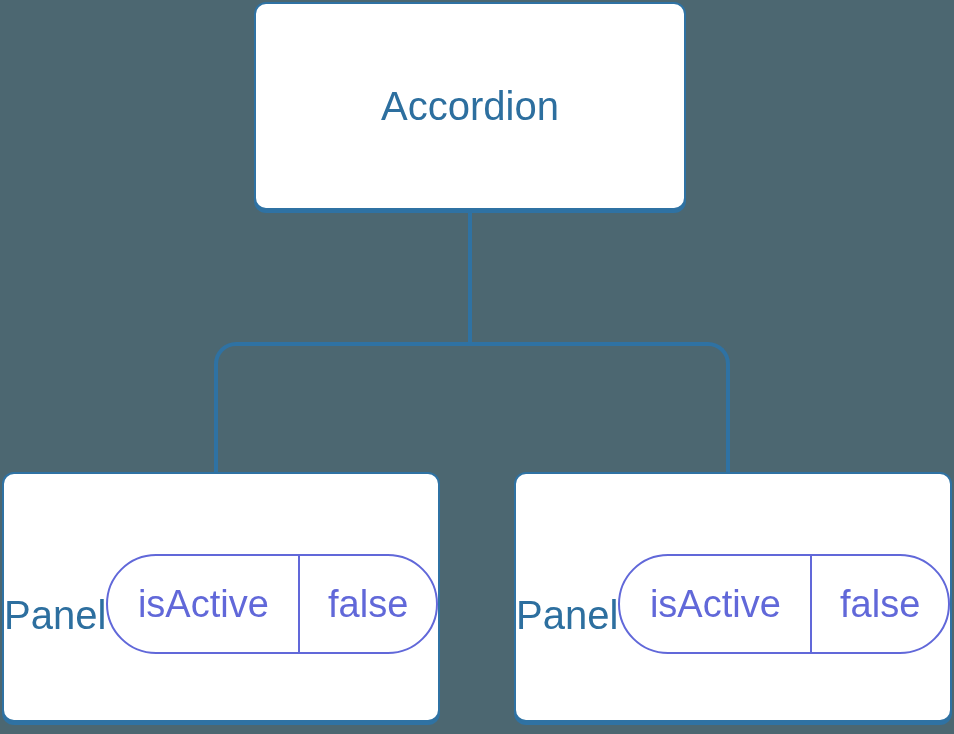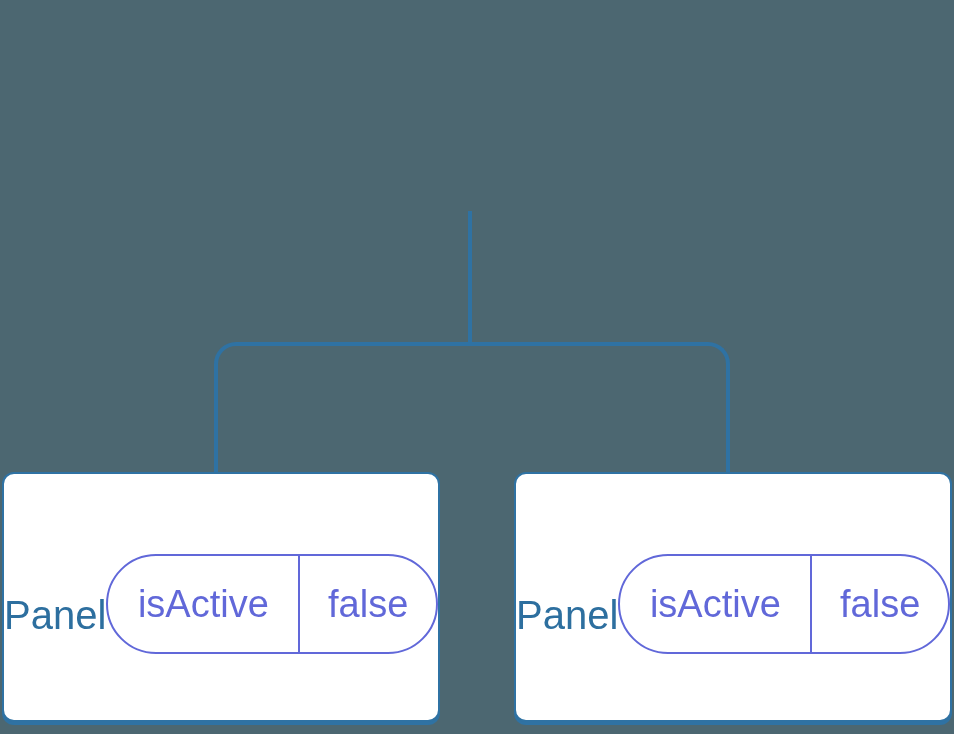--- a/index.html
+++ b/index.html
@@ -77,20 +77,23 @@
     white-space:nowrap;
   }
   .pill-key{flex:0 0 58%;border-right:2.5px solid var(--purple)}
   .pill-value{flex:1 1 auto}
 </style>
 </head>
 <body>
 
 <div class="diagram">
 
+  <div class="node root-node">
+    <span class="node-label">Accordion</span>
+  </div>
 
   <div class="stem"></div>
   <div class="bracket"></div>
 
   <div class="node panel-node panel-left">
     <span class="node-label">Panel</span>
     <div class="state-pill">
       <span class="pill-cell pill-key">isActive</span>
       <span class="pill-cell pill-value">false</span>
     </div>

